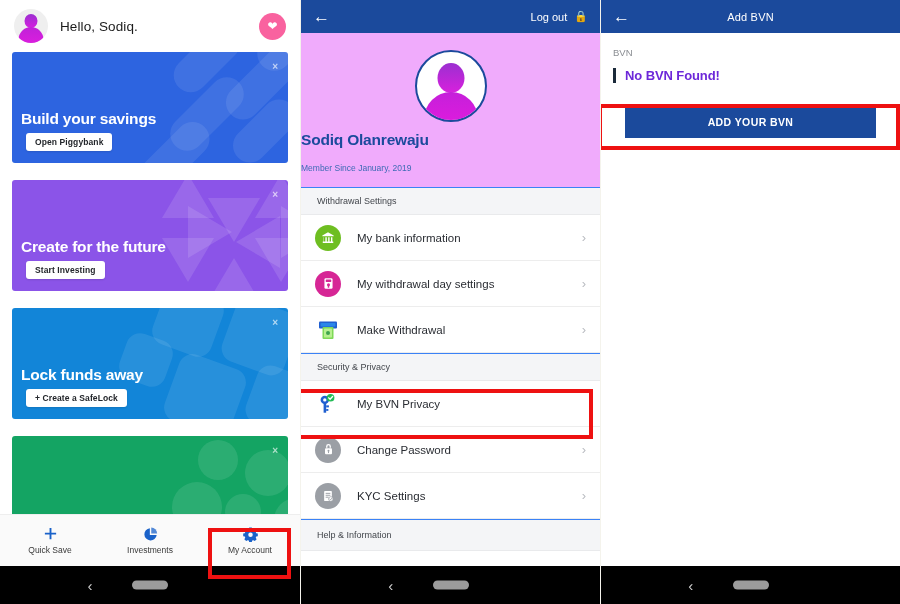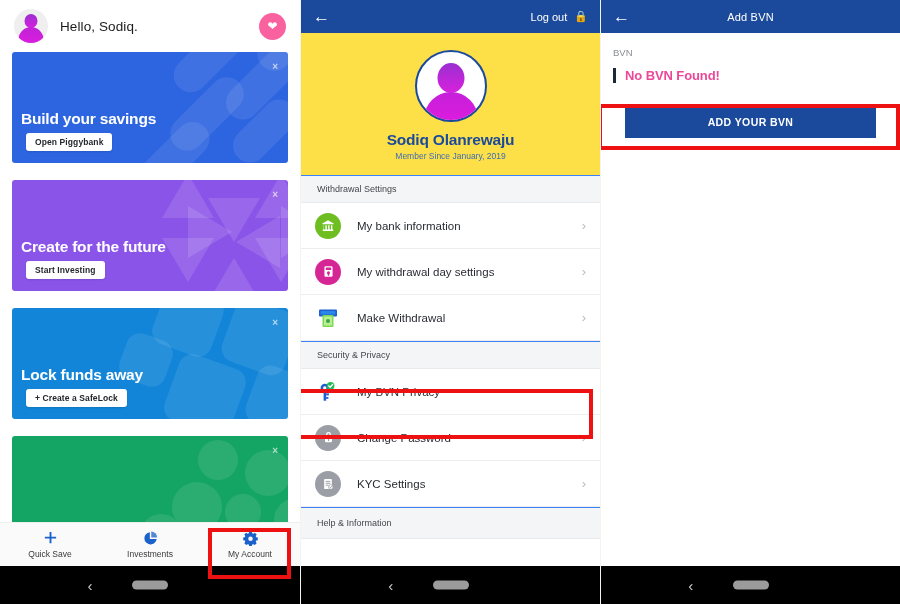--- a/index.html
+++ b/index.html
@@ -51,66 +51,66 @@
   
   .deco-pills i { position:absolute; background:rgba(255,255,255,.085);
      border-radius:40px; height:34px; transform:rotate(-45deg); }
   .deco-tris i { position:absolute; width:0; height:0; opacity:.12;
      border-left:26px solid transparent; border-right:26px solid transparent;
      border-bottom:44px solid #ffffff; }
   .deco-hex i { position:absolute; border-radius:14px; background:rgba(255,255,255,.09);
      transform:rotate(20deg); }
   .deco-circ i { position:absolute; border-radius:50%; background:rgba(255,255,255,.1); }
 
-  .bottom-nav { position:absolute; left:0; bottom:38px; width:300px; height:44px;
+  .bottom-nav { position:absolute; left:0; bottom:38px; width:300px; height:52px;
      background:#fafafa; border-top:1px solid #eeeeee; display:flex;justify-content:center; }
   .bn-item { flex:1; display:flex; flex-direction:column; align-items:center;
      justify-content:center; gap:3px; }
   .bn-ico { color:#1a62c9; line-height:1; height:15px; display:flex; align-items:center; }
   .bn-lab { font-size:8.5px; color:#3a3a3a; }
 
   
   .topbar { height:33px; background:#1b4a9c; display:flex; align-items:center;
      padding:0 12px; color:#fff; }
   .topbar .bk { font-size:17px; line-height:1; }
   .topbar .tb-title { flex:1; text-align:center; font-size:11px; letter-spacing:.2px; }
   .topbar .logout { font-size:11px; margin-left:auto; }
   .topbar .lock { margin-left:7px; font-size:11px; }
 
-  .profile { background:#fde047; padding:17px 0 14px; text-align:center; }
+  .profile { background:#f0abfc; padding:17px 0 14px; text-align:left; }
   .p-av { width:72px; height:72px; border-radius:50%; margin:0 auto;
      border:2px solid #1b4a9c; background:#fff; position:relative; overflow:hidden; }
   .p-av .h { position:absolute; left:50%; top:11px; transform:translateX(-50%);
      width:27px; height:30px; border-radius:50%;
      background:linear-gradient(180deg,#9b2fd0 0%, #d820dd 100%); }
   .p-av .b { position:absolute; left:50%; top:40px; transform:translateX(-50%);
      width:54px; height:42px; border-radius:28px 28px 0 0;
      background:linear-gradient(180deg,#c520da 0%, #e619df 100%); }
   .p-name { margin-top:9px; font-size:15.5px; color:#1b4a9c; font-weight:bold; letter-spacing:-.2px;}
-  .p-sub { margin-top:2px; font-size:8.5px; color:#3e6bb5; }
+  .p-sub { margin-top:14px; font-size:8.5px; color:#3e6bb5; }
 
   .sec-head { background:#f4f5f7; padding:8px 16px; font-size:9px; color:#43474d;
      border-top:1px solid #3b82f6; border-bottom:1px solid #e9eaec; }
   .row { height:46px; display:flex; align-items:center; padding:0 14px; background:#fff;
      border-bottom:1px solid #ededed; }
   .row .ico { width:26px; height:26px; border-radius:50%; flex:0 0 auto;
      display:flex; align-items:center; justify-content:center; font-size:12px; color:#fff;
      position:relative; }
   .row .lab { margin-left:16px; font-size:11.5px; color:#2a2d33; }
   .row .chev { margin-left:auto; color:#b9bcc1; font-size:13px; }
   .ico.green { background:#6ebe21; }
   .ico.pink  { background:#d62695; }
   .ico.grey  { background:#9b9fa5; }
   .ico.flat  { background:transparent; }
 
   
   .bvn-body { padding:14px 12px 0; }
   .bvn-label { font-size:9.5px; color:#8a8d92; }
   .bvn-val { margin-top:10px; padding-left:9px; border-left:3px solid #1b2a3a;
-     font-size:13px; color:#ec4899; font-weight:bold; letter-spacing:-.1px; }
+     font-size:13px; color:#6d28d9; font-weight:bold; letter-spacing:-.1px; }
   .bvn-btn { margin:22px 12px 0; height:33px; background:#1b4a9c; color:#fff;
      display:flex; align-items:center; justify-content:center;
      font-size:10.5px; font-weight:bold; letter-spacing:.4px; }
 
   
   .redbox { position:absolute; border:4px solid #ee1111; z-index:40; pointer-events:none; }
 </style>
 </head>
 <body>
 

